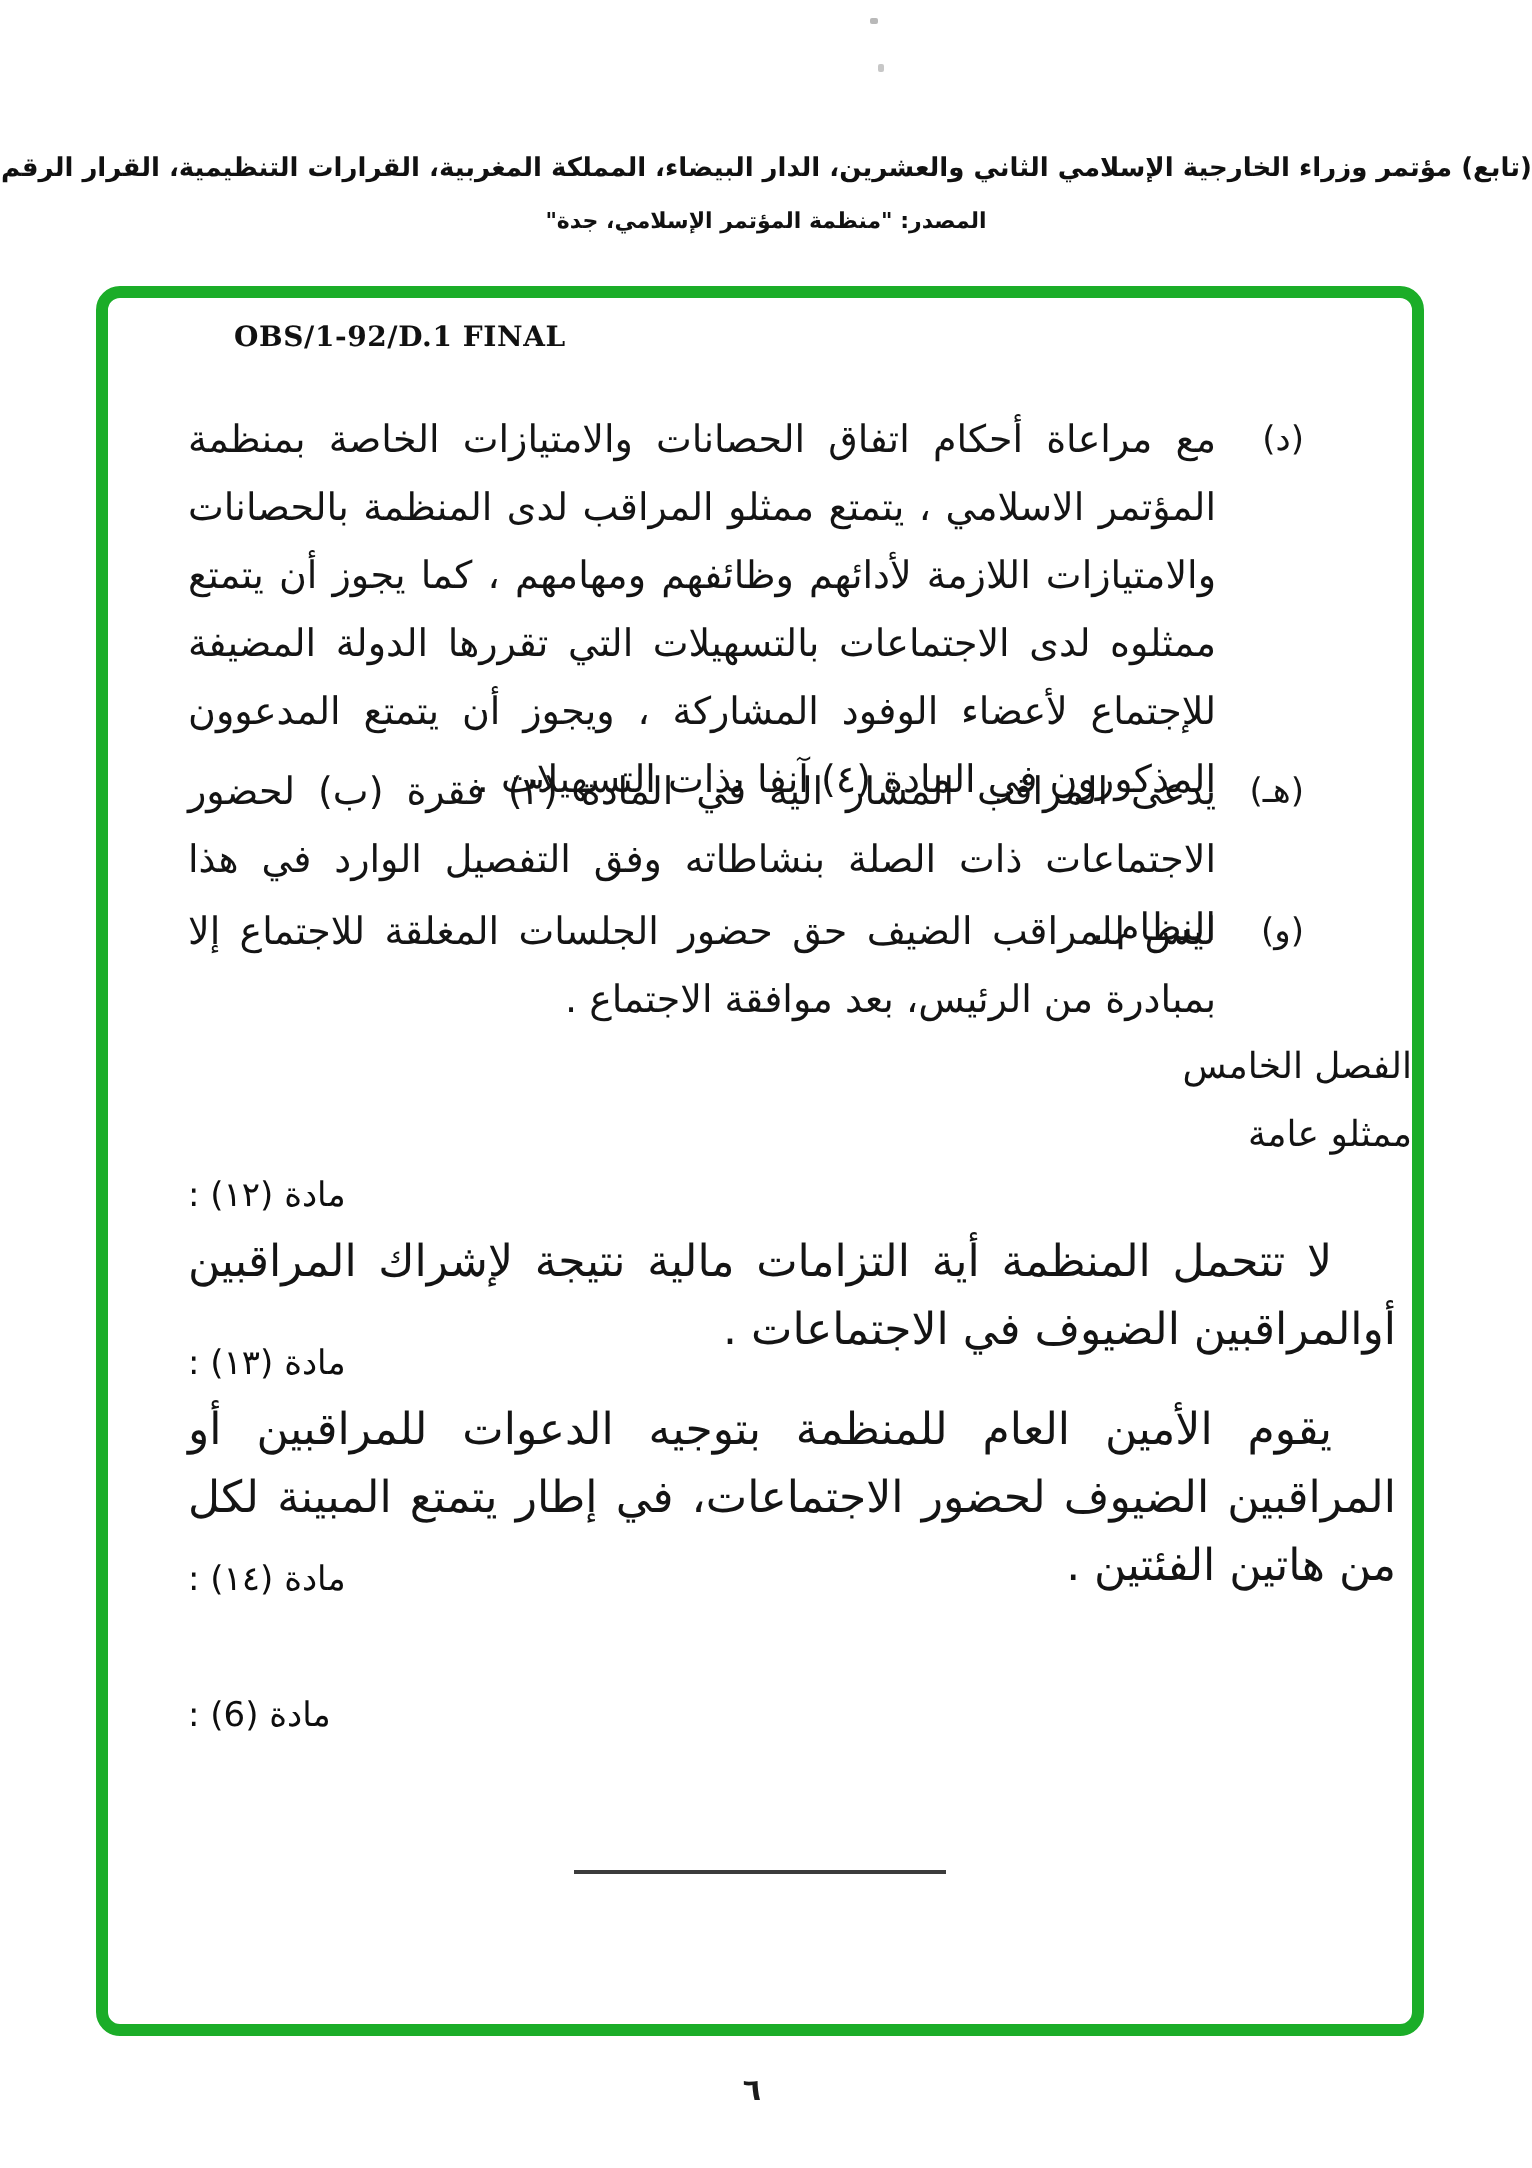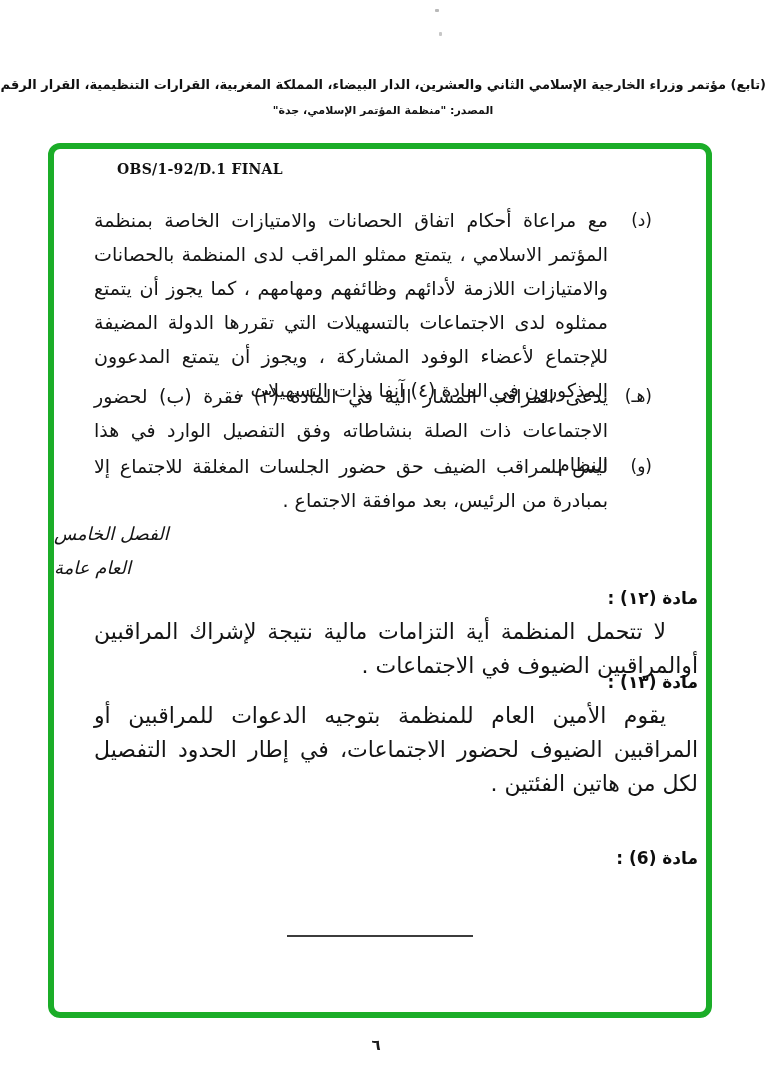--- a/index.html
+++ b/index.html
@@ -31,28 +31,28 @@
   .clause{position:absolute;right:54px;left:40px;display:flex;direction:rtl;}
   .clause-d{top:54px;}
   .clause-h{top:230px;}
   .clause-w{top:300px;}
   .clause-label{
     flex:none;width:44px;font-size:17px;line-height:34px;text-align:right;color:#141414;
   }
   .clause-text{
     flex:1;font-size:19px;line-height:34px;text-align:justify;color:#141414;
   }
-  .chapter{position:absolute;top:368px;left:0;right:0;text-align:left;direction:rtl;font-style:italic;}
+  .chapter{position:absolute;top:368px;left:0;right:0;text-align:right;direction:rtl;}
   .chapter-line{font-size:18px;line-height:34px;color:#131313;}
   .article{position:absolute;right:8px;left:40px;direction:rtl;}
   .article-12{top:432px;}
   .article-13{top:516px;}
   .article-14{top:624px;}
   .article-15{top:692px;}
-  .article-heading{font-size:17px;line-height:34px;font-weight:bold;color:#0e0e0e;text-align:right;}
+  .article-heading{font-size:17px;line-height:34px;font-weight:normal;color:#0e0e0e;text-align:left;}
   .article-body{font-size:22px;line-height:34px;text-align:justify;text-indent:32px;color:#141414;}
   .divider{position:absolute;top:786px;left:233px;width:186px;height:2px;background:#3c3c3c;}
 
   
   .page-num{
     position:absolute;left:0;right:14px;top:1036px;text-align:center;
     font-size:15px;font-weight:bold;color:#1a1a1a;direction:rtl;
   }
 </style>
 </head>
@@ -80,34 +80,35 @@
       <div class="clause-text">يدعى المراقب المشار اليه في المادة (٣) فقرة (ب) لحضور الاجتماعات ذات الصلة بنشاطاته وفق التفصيل الوارد في هذا النظام .</div>
     </div>
 
     <div class="clause clause-w">
       <div class="clause-label">(و)</div>
       <div class="clause-text">ليس للمراقب الضيف حق حضور الجلسات المغلقة للاجتماع إلا بمبادرة من الرئيس، بعد موافقة الاجتماع .</div>
     </div>
 
     <div class="chapter">
       <div class="chapter-line">الفصل الخامس</div>
-      <div class="chapter-line">العام عامة</div>
+      <div class="chapter-line">ممثلو عامة</div>
     </div>
 
     <div class="article article-12">
       <div class="article-heading">مادة (١٢) :</div>
       <div class="article-body">لا تتحمل المنظمة أية التزامات مالية نتيجة لإشراك المراقبين أوالمراقبين الضيوف في الاجتماعات .</div>
     </div>
 
     <div class="article article-13">
       <div class="article-heading">مادة (١٣) :</div>
-      <div class="article-body">يقوم الأمين العام للمنظمة بتوجيه الدعوات للمراقبين أو المراقبين الضيوف لحضور الاجتماعات، في إطار الحدود التفصيل لكل من هاتين الفئتين .</div>
+      <div class="article-body">يقوم الأمين العام للمنظمة بتوجيه الدعوات للمراقبين أو المراقبين الضيوف لحضور الاجتماعات، في إطار يتمتع المبينة لكل من هاتين الفئتين .</div>
     </div>
 
     <div class="article article-14">
+      <div class="article-heading">مادة (١٤) :</div>
     </div>
 
     <div class="article article-15">
       <div class="article-heading">مادة (6) :</div>
     </div>
 
     <div class="divider"></div>
 
   </div>
 

